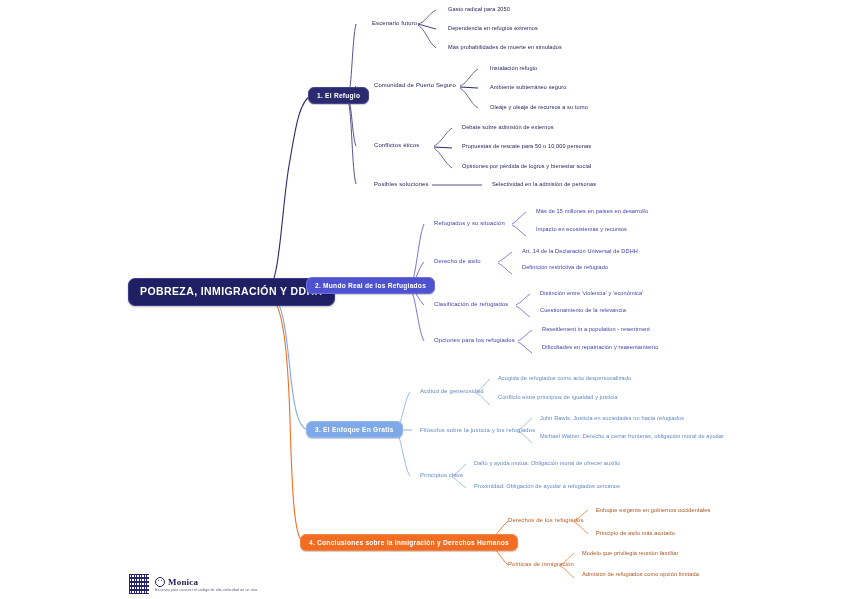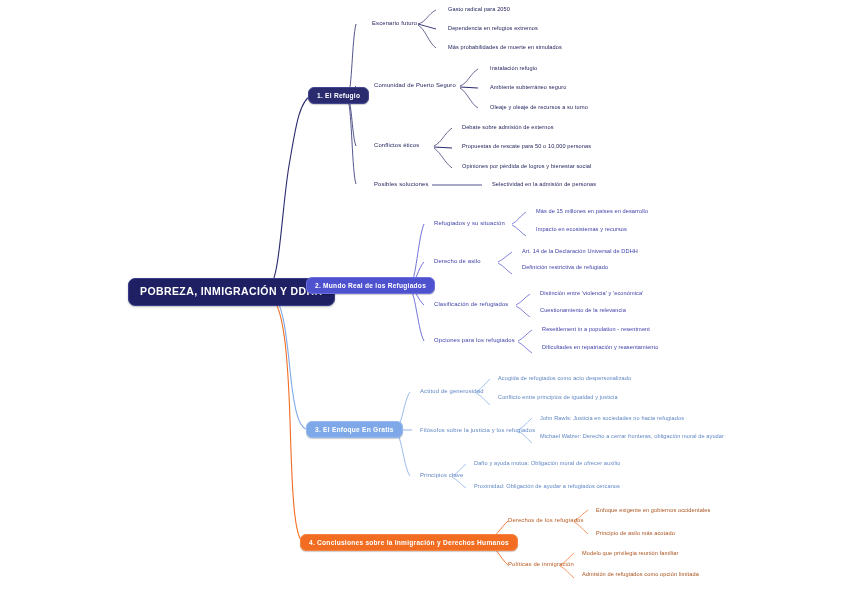--- a/index.html
+++ b/index.html
@@ -238,14 +238,24 @@
   <div class="node topic orange" style="left:300px;top:534px;">4. Conclusiones sobre la Inmigración y Derechos Humanos</div>
 
   <div class="node sub orange" style="left:508px;top:517px;">Derechos de los refugiados</div>
   <div class="node leaf orange" style="left:596px;top:507px;">Enfoque exigente en gobiernos occidentales</div>
   <div class="node leaf orange" style="left:596px;top:530px;">Principio de asilo más acotado</div>
 
   <div class="node sub orange" style="left:508px;top:561px;">Políticas de inmigración</div>
   <div class="node leaf orange" style="left:582px;top:550px;">Modelo que privilegia reunión familiar</div>
   <div class="node leaf orange" style="left:582px;top:571px;">Admisión de refugiados como opción limitada</div>
 
+  <div id="footer">
+    <div id="qr"></div>
+    <div id="brandwrap">
+      <div id="brandline">
+        <span id="brand-mark"></span>
+        <span id="brand-name">Monica</span>
+      </div>
+      <div id="brand-tag">Escanea para conocer el código de alta velocidad en un rato</div>
+    </div>
+  </div>
 
 </div>
 
 </body></html>

